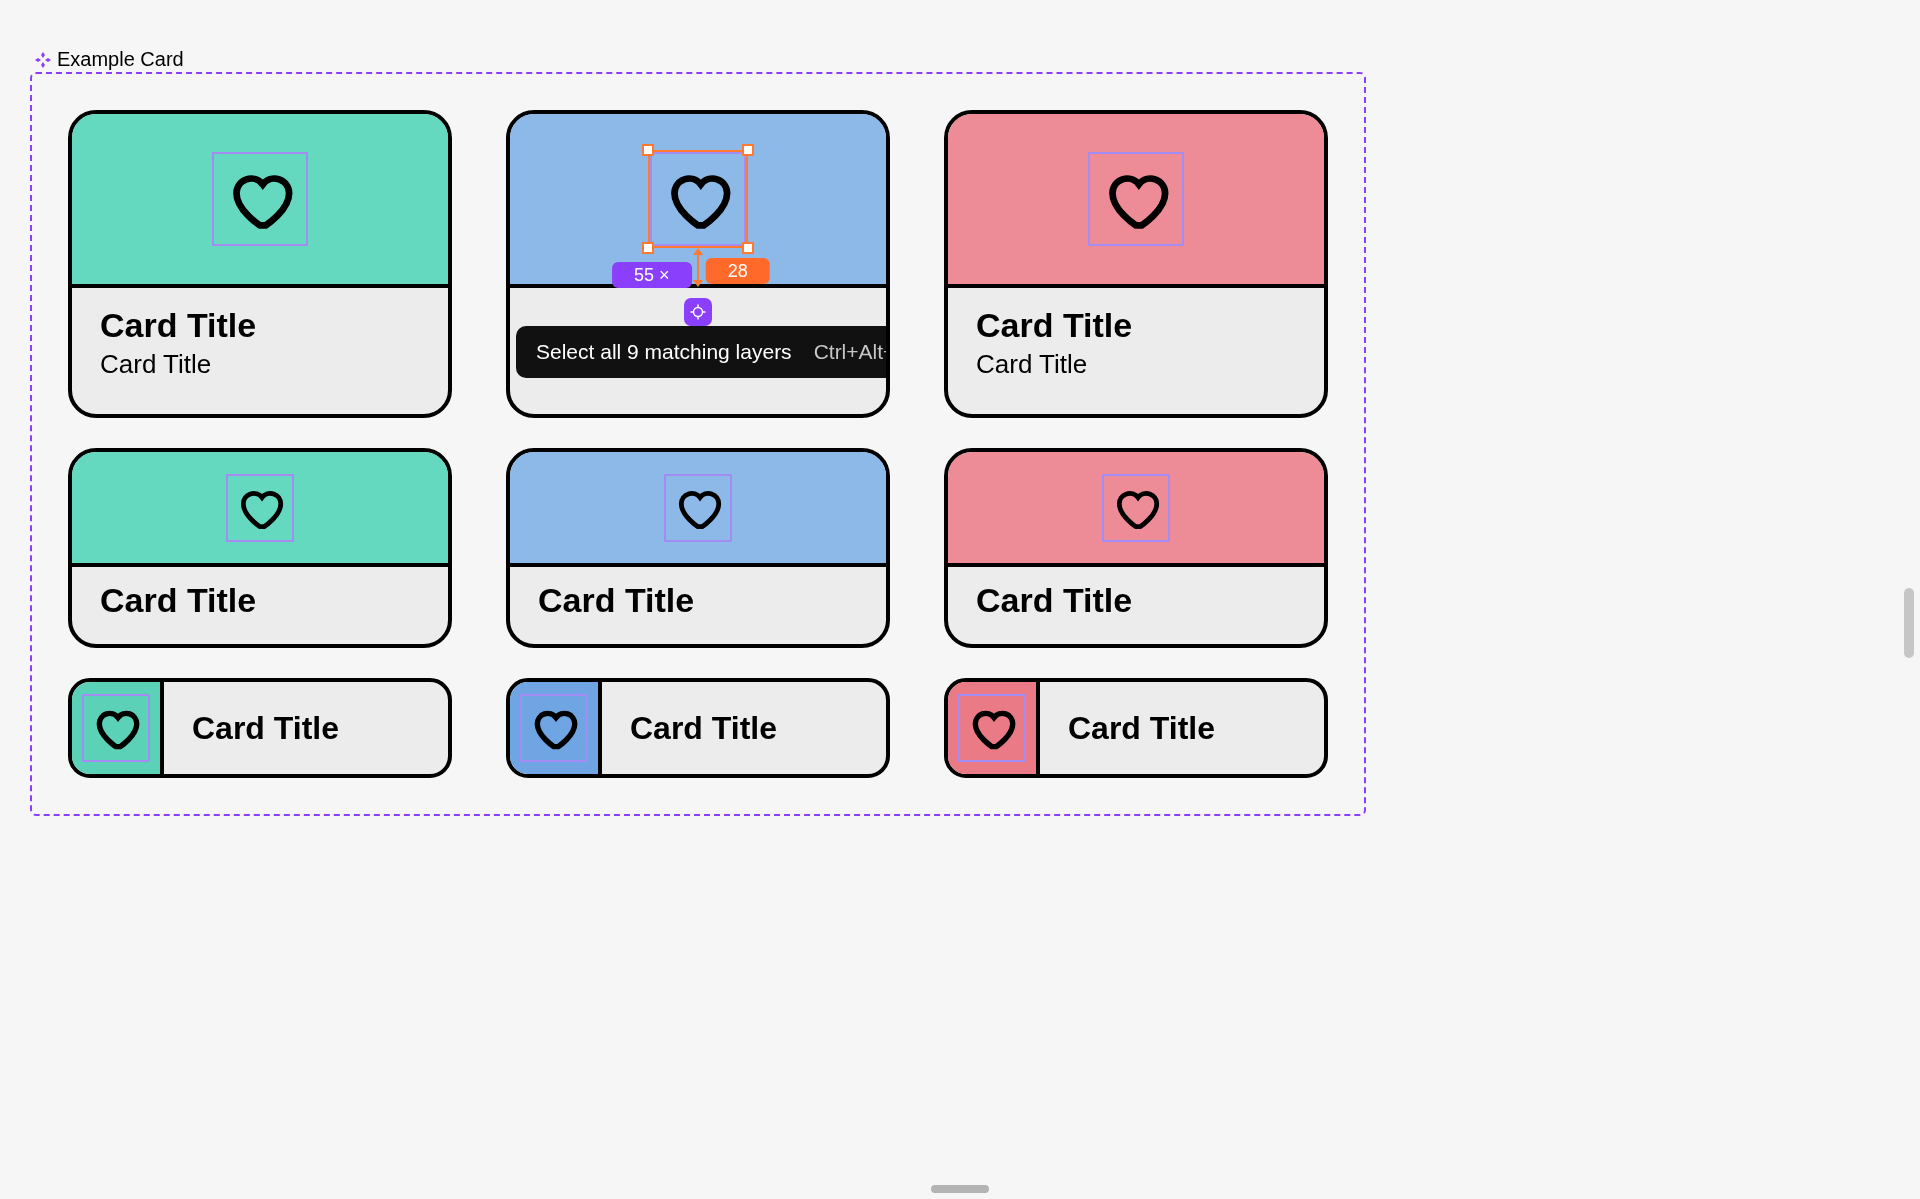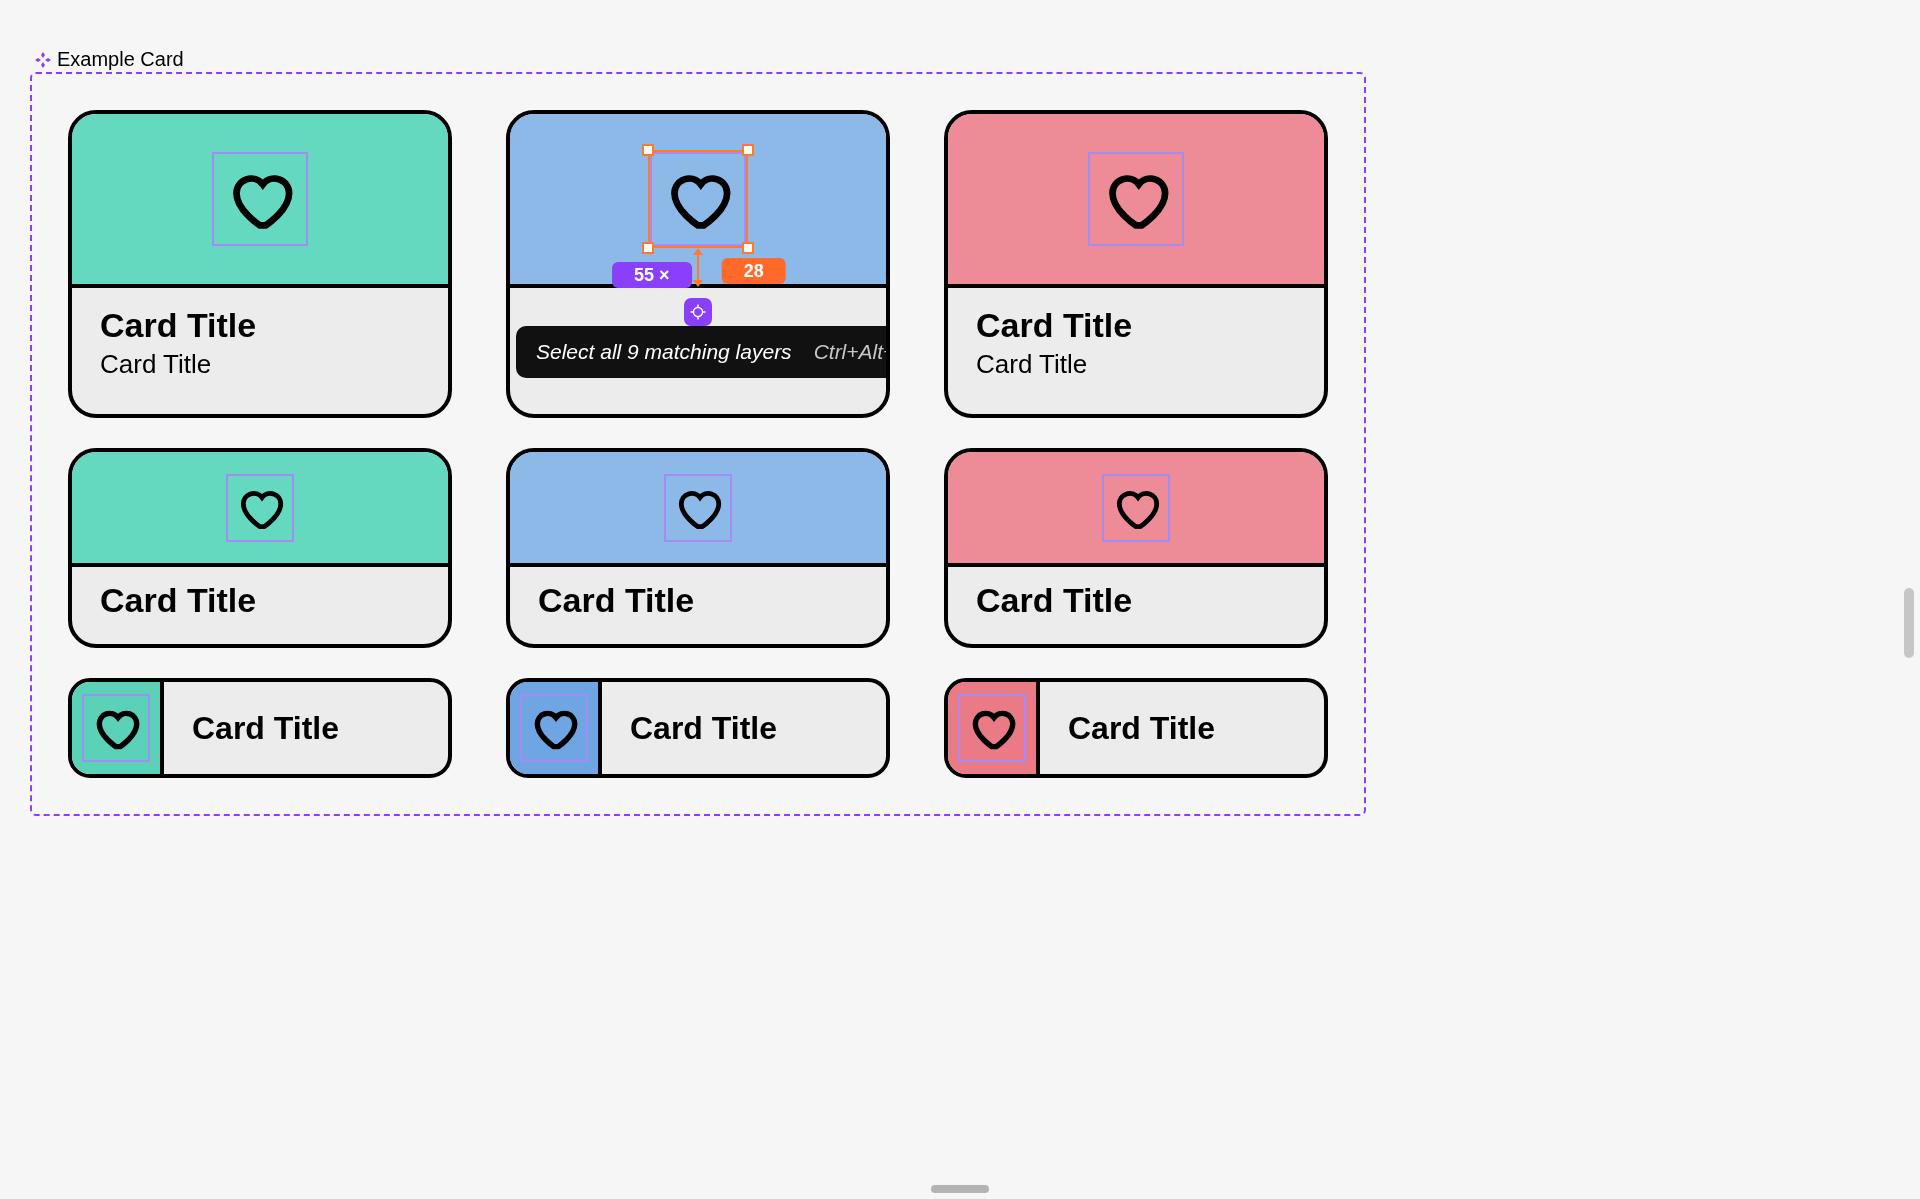--- a/index.html
+++ b/index.html
@@ -152,28 +152,28 @@
     position: absolute;
     width: 0; height: 0;
     border-left: 5px solid transparent;
     border-right: 5px solid transparent;
     pointer-events: none;
   }
   .badge {
     position: absolute;
     color: #fff;
     font-size: 18px;
-    font-weight: 700;
+    font-weight: 400;
     padding: 4px 22px;
     border-radius: 6px;
     pointer-events: none;
     line-height: 1;
   }
   .badge.purple { background: #8a3ffc; }
-  .badge.orange { background: #ff6a2b; margin-left: 16px; }
+  .badge.orange { background: #ff6a2b; }
   .target-btn {
     position: absolute;
     width: 28px; height: 28px;
     background: #8a3ffc;
     border-radius: 7px;
     display: flex; align-items: center; justify-content: center;
   }
 
   .tooltip {
     position: absolute;
@@ -265,21 +265,21 @@
         <div class="subtitle">Card Title</div>
       </div>
 
       <div class="target-btn" style="left:50%;top:184px;transform:translateX(-50%);">
         <svg width="18" height="18" viewBox="0 0 24 24" fill="none" stroke="#fff" stroke-width="2">
           <circle cx="12" cy="12" r="6"></circle>
             <path d="M12 2v4M12 18v4M2 12h4M18 12h4"></path>
         </svg>
       </div>
 
-      <div class="tooltip" style="left:6px;top:212px;font-style:italic;">
+      <div class="tooltip" style="left:6px;top:212px;">
         <span>Select all 9 matching layers</span>
         <span class="shortcut">Ctrl+Alt+A</span>
       </div>
     </div>
 
     <div class="card-lg">
       <div class="banner pink">
         <div class="icon-slot lg">
           <svg class="heart" viewBox="0 0 24 24" fill="none" stroke="#000" stroke-width="2.3">
               <path d="M12 21s-8-5.2-8-11a5 5 0 0 1 9-3 5 5 0 0 1 9 3c0 5.8-8 11-8 11z"></path>

